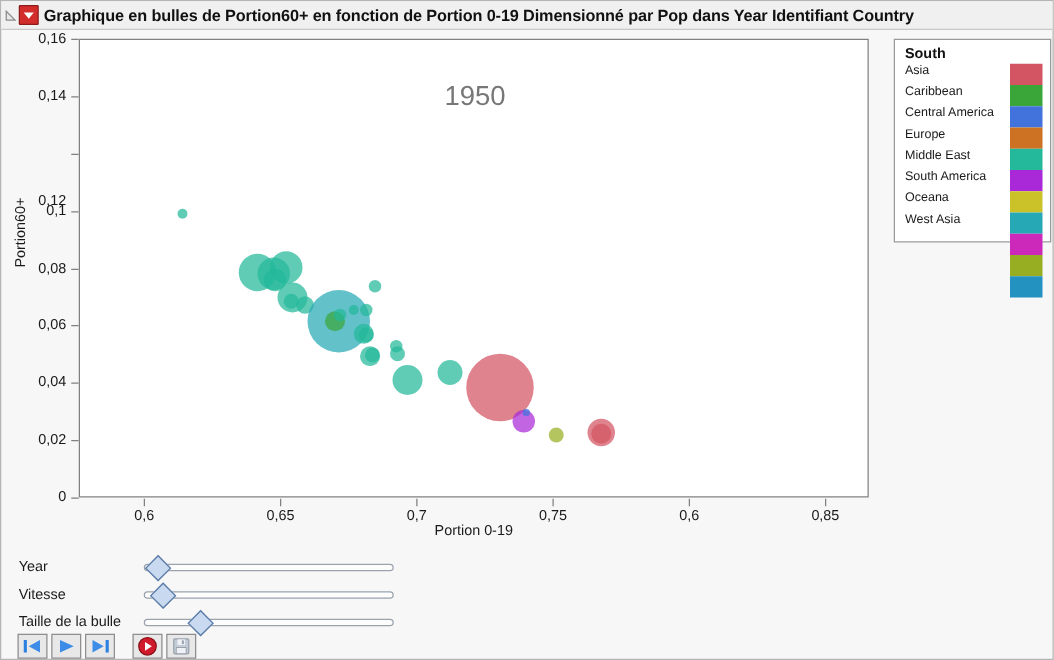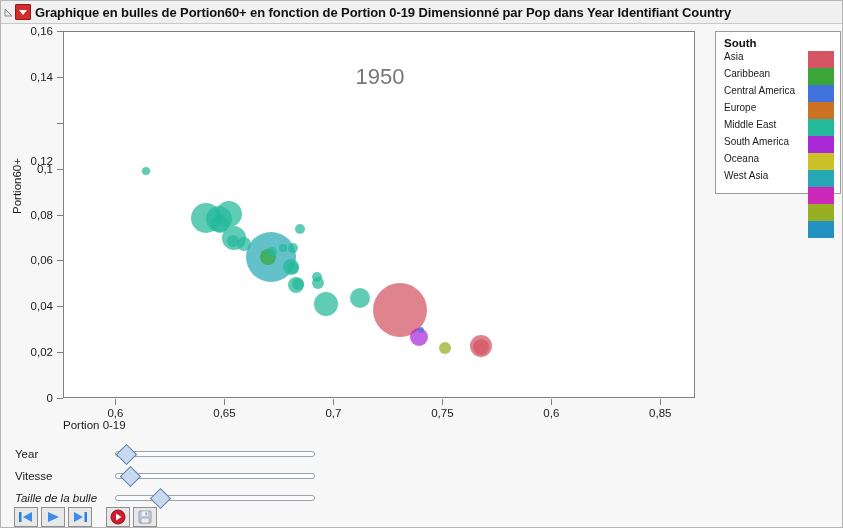--- a/index.html
+++ b/index.html
@@ -129,20 +129,21 @@
     font-size: 11.5px;
     color: #1a1a1a;
     transform: rotate(-90deg);
     transform-origin: left top;
     white-space: nowrap;
   }
   .xaxis-title {
     position: absolute;
     left: 62px; top: 395px;
     width: 632px;
+    text-align: center;
     font-size: 11.5px;
     color: #1a1a1a;
   }
 
   
   .legend {
     position: absolute;
     left: 714px; top: 30px;
     width: 126px;
     background: #ffffff;
@@ -382,21 +383,21 @@
             <div class="slider-thumb" style="left: 3.76px;"></div>
           </div>
         </div>
         <div class="slider-row" style="top: 22px;">
           <div class="slider-label">Vitesse</div>
           <div class="slider-track-wrap">
             <div class="slider-track"></div>
             <div class="slider-thumb" style="left: 7.52px;"></div>
           </div>
         </div>
-        <div class="slider-row" style="top: 44px; font-style: italic;">
+        <div class="slider-row" style="top: 44px;">
           <div class="slider-label">Taille de la bulle</div>
           <div class="slider-track-wrap">
             <div class="slider-track"></div>
             <div class="slider-thumb" style="left: 37.6px;"></div>
           </div>
         </div>
       </div>
 
     <div class="btnbar">
       <div class="tbtn">

